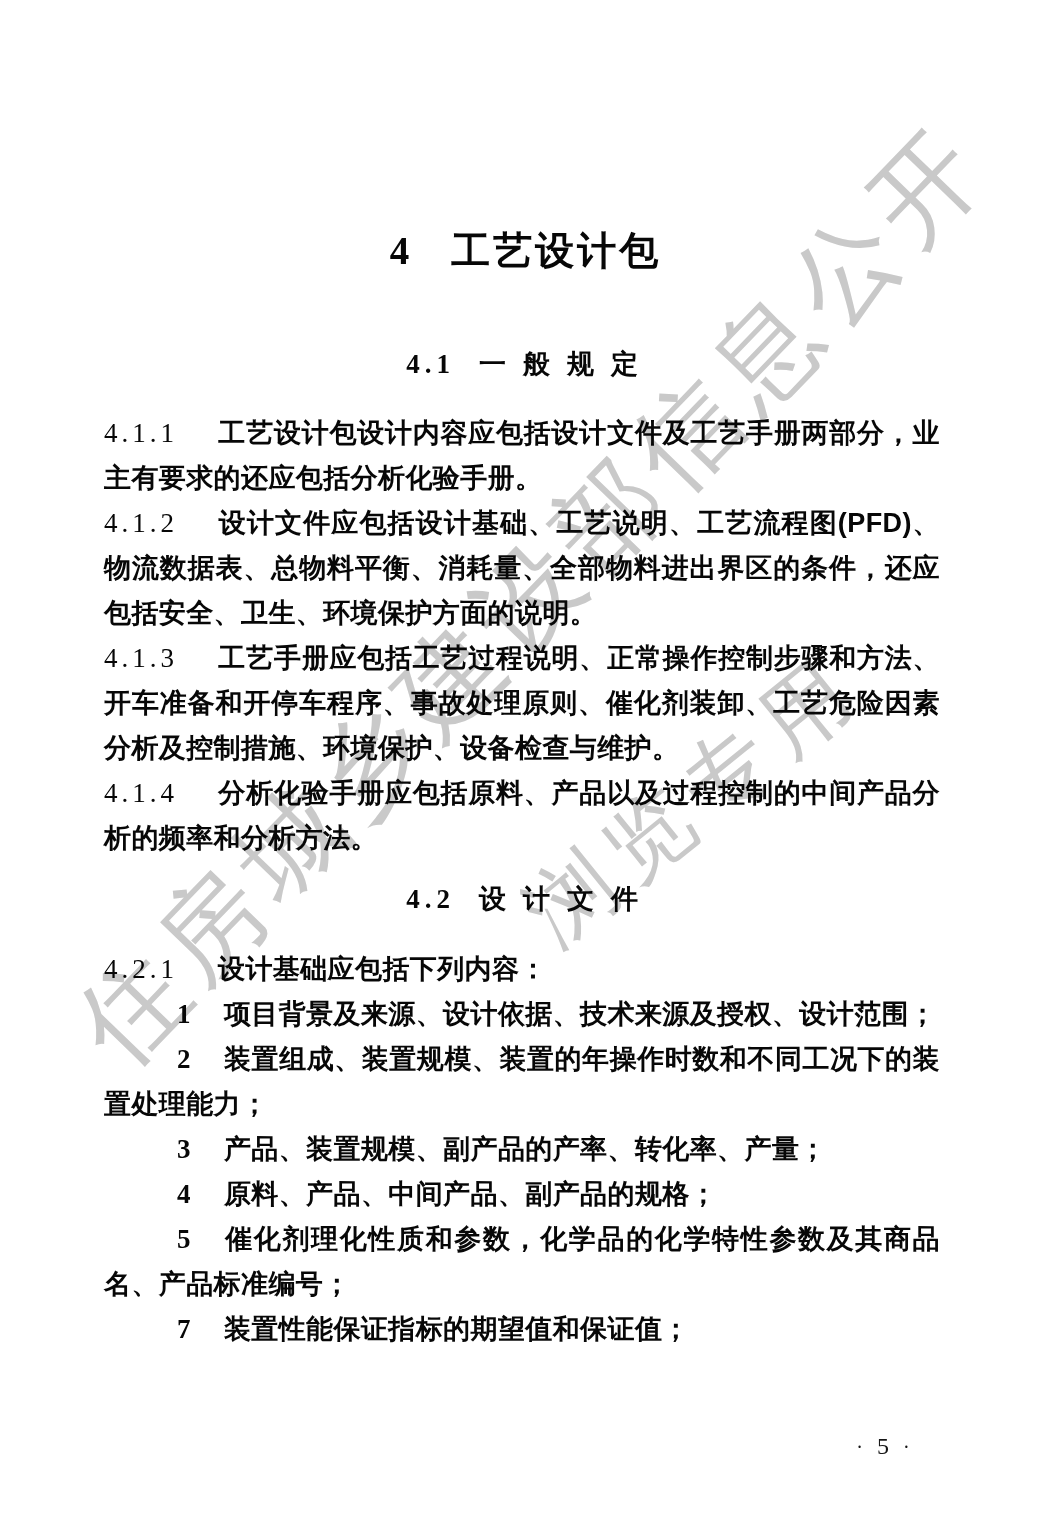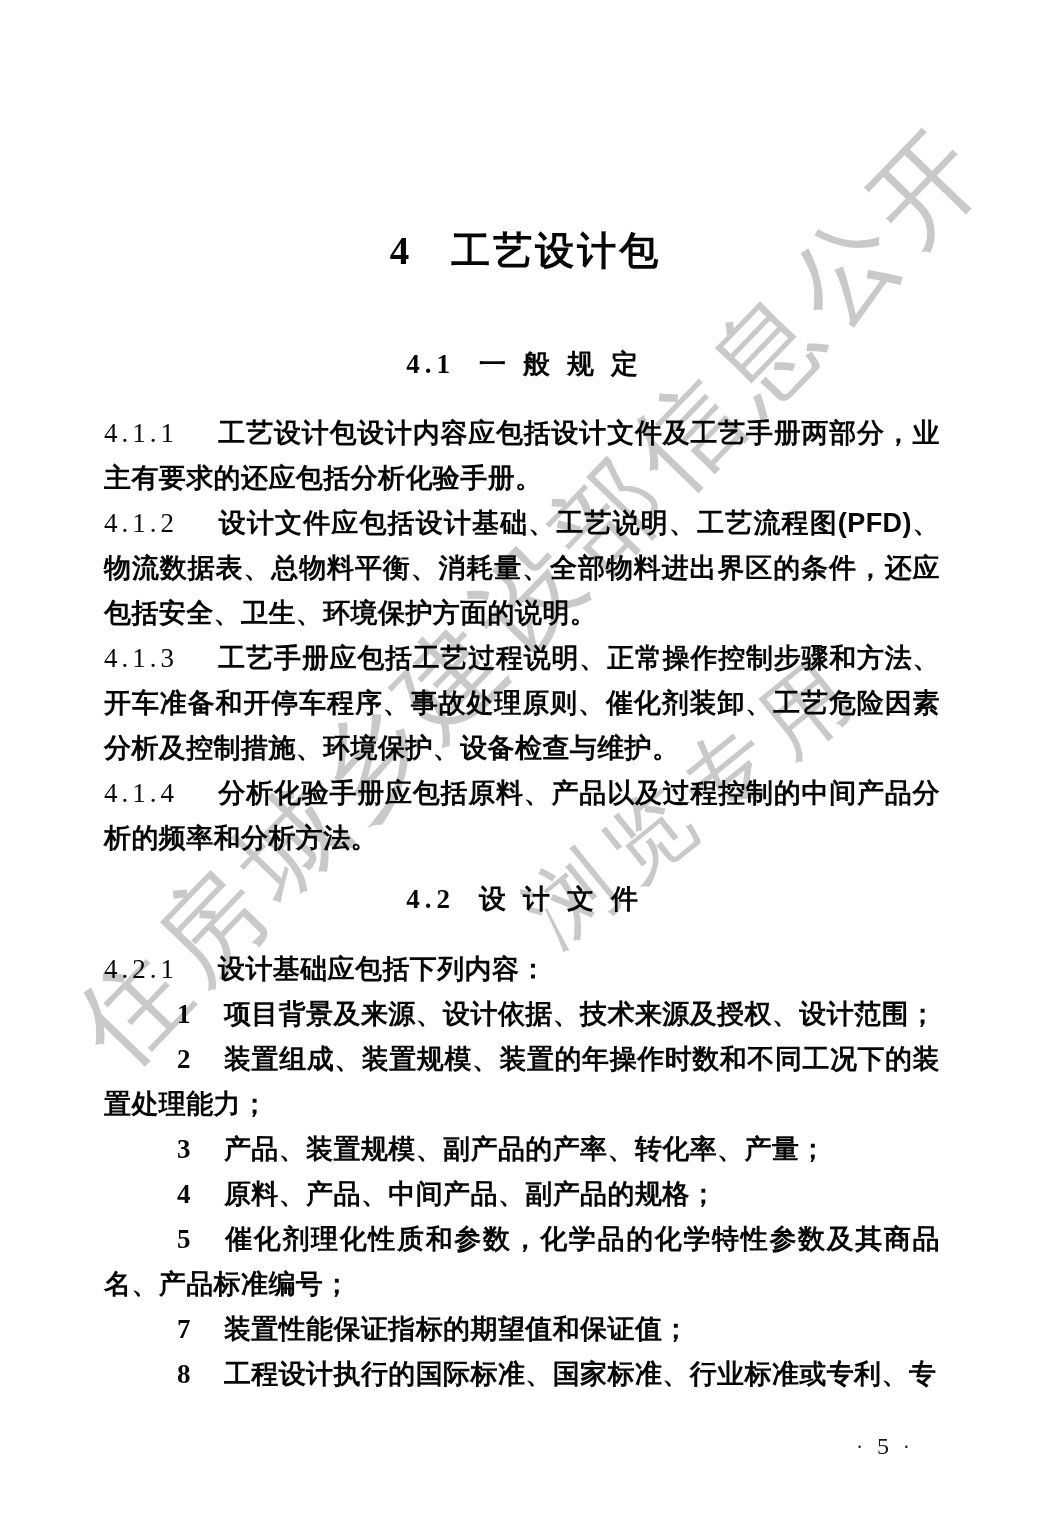--- a/index.html
+++ b/index.html
@@ -132,18 +132,17 @@
     <div class="para clause"><span class="clause-num">4.1.3</span><span class="clause-text">工艺手册应包括工艺过程说明、正常操作控制步骤和方法、开车准备和开停车程序、事故处理原则、催化剂装卸、工艺危险因素分析及控制措施、环境保护、设备检查与维护。</span></div>
     <div class="para clause"><span class="clause-num">4.1.4</span><span class="clause-text">分析化验手册应包括原料、产品以及过程控制的中间产品分析的频率和分析方法。</span></div>
     <h2 class="section-heading later"><span class="sec-num">4.2</span><span class="sec-title">设计文件</span></h2>
     <div class="para clause"><span class="clause-num">4.2.1</span><span class="clause-text">设计基础应包括下列内容：</span></div>
     <div class="para item"><span class="item-num">1</span><span class="item-text">项目背景及来源、设计依据、技术来源及授权、设计范围；</span></div>
     <div class="para item"><span class="item-num">2</span><span class="item-text">装置组成、装置规模、装置的年操作时数和不同工况下的装置处理能力；</span></div>
     <div class="para item"><span class="item-num">3</span><span class="item-text">产品、装置规模、副产品的产率、转化率、产量；</span></div>
     <div class="para item"><span class="item-num">4</span><span class="item-text">原料、产品、中间产品、副产品的规格；</span></div>
     <div class="para item"><span class="item-num">5</span><span class="item-text">催化剂理化性质和参数，化学品的化学特性参数及其商品名、产品标准编号；</span></div>
     <div class="para item"><span class="item-num">7</span><span class="item-text">装置性能保证指标的期望值和保证值；</span></div>
-    <div class="para item"><span class="item-num">8</span><span class="item-text">工程设计执行的国际标准、国家标准、行业标准或专利、专</span></div>
   </div>
 
 <div class="page-num">
   <span class="dot">·</span><span class="val">5</span><span class="dot">·</span>
 </div>
 
 </body></html>

